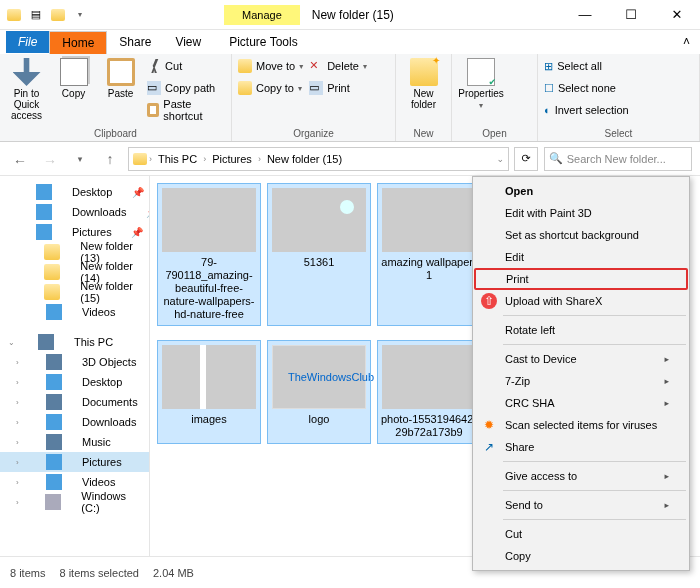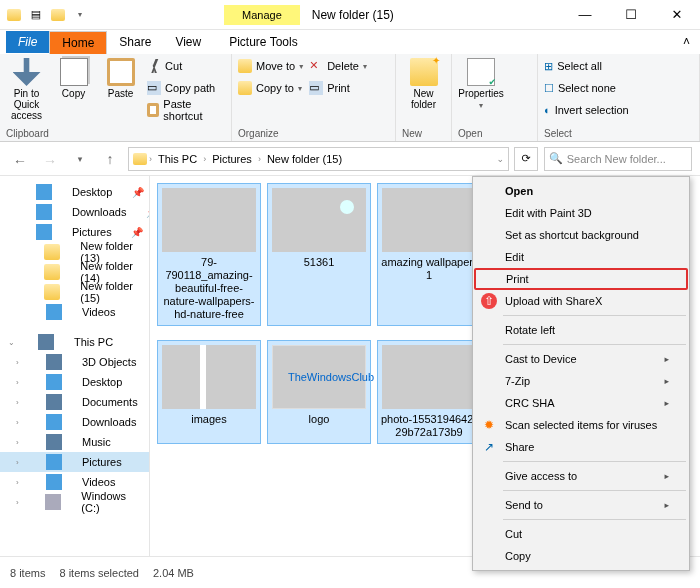--- a/index.html
+++ b/index.html
@@ -18,21 +18,21 @@
 .tabs { height: 24px; display: flex; align-items: center; gap: 0; padding-left: 6px; position: relative; }
 .tab { padding: 4px 12px; font-size: 12px; }
 .tab.file { background: #1979ca; color: #fff; font-style: italic; }
 .tab.active { border: 1px solid #d0d0d0; border-bottom: none; background: #f97316; }
 .tab.sub { margin-left: 4px; }
 .ribbon-toggle { margin-left: auto; margin-right: 10px; font-size: 12px; }
 
 
 .ribbon { height: 88px; background: #f5f6f7; border-bottom: 1px solid #d0d0d0; display: flex; }
 .rgroup { border-right: 1px solid #e1e1e1; display: flex; flex-direction: column; padding: 2px 6px 0 6px; }
-.rgroup .label { font-size: 10px; color: #555; margin-top: auto; padding: 2px 0; }
+.rgroup .label { text-align: center; font-size: 10px; color: #555; margin-top: auto; padding: 2px 0; }
 .rgroup .row { display: flex; gap: 6px; align-items: flex-start; }
 .big-btn { display: flex; flex-direction: column; align-items: center; width: 46px; gap: 2px; padding: 2px; }
 .big-btn .icon { width: 28px; height: 28px; }
 .big-btn .txt { text-align: center; font-size: 10px; line-height: 11px; }
 .small-list { display: flex; flex-direction: column; gap: 2px; }
 .small-btn { display: flex; align-items: center; gap: 4px; font-size: 11px; height: 20px; }
 .small-btn .icon { width: 14px; height: 14px; }
 
 
 .icon { display: inline-block; }

